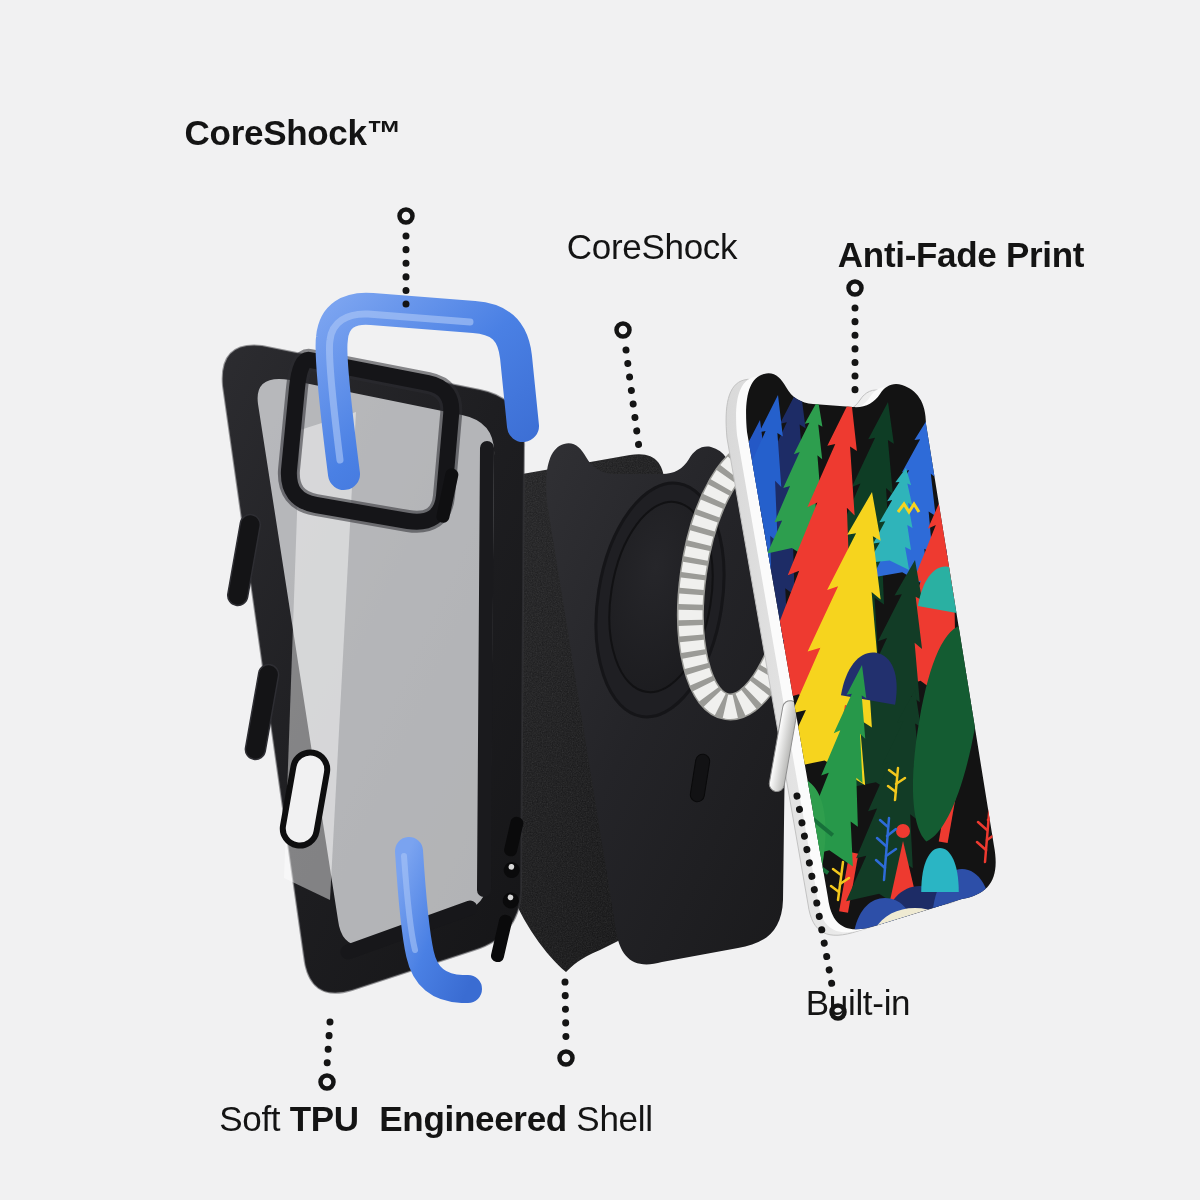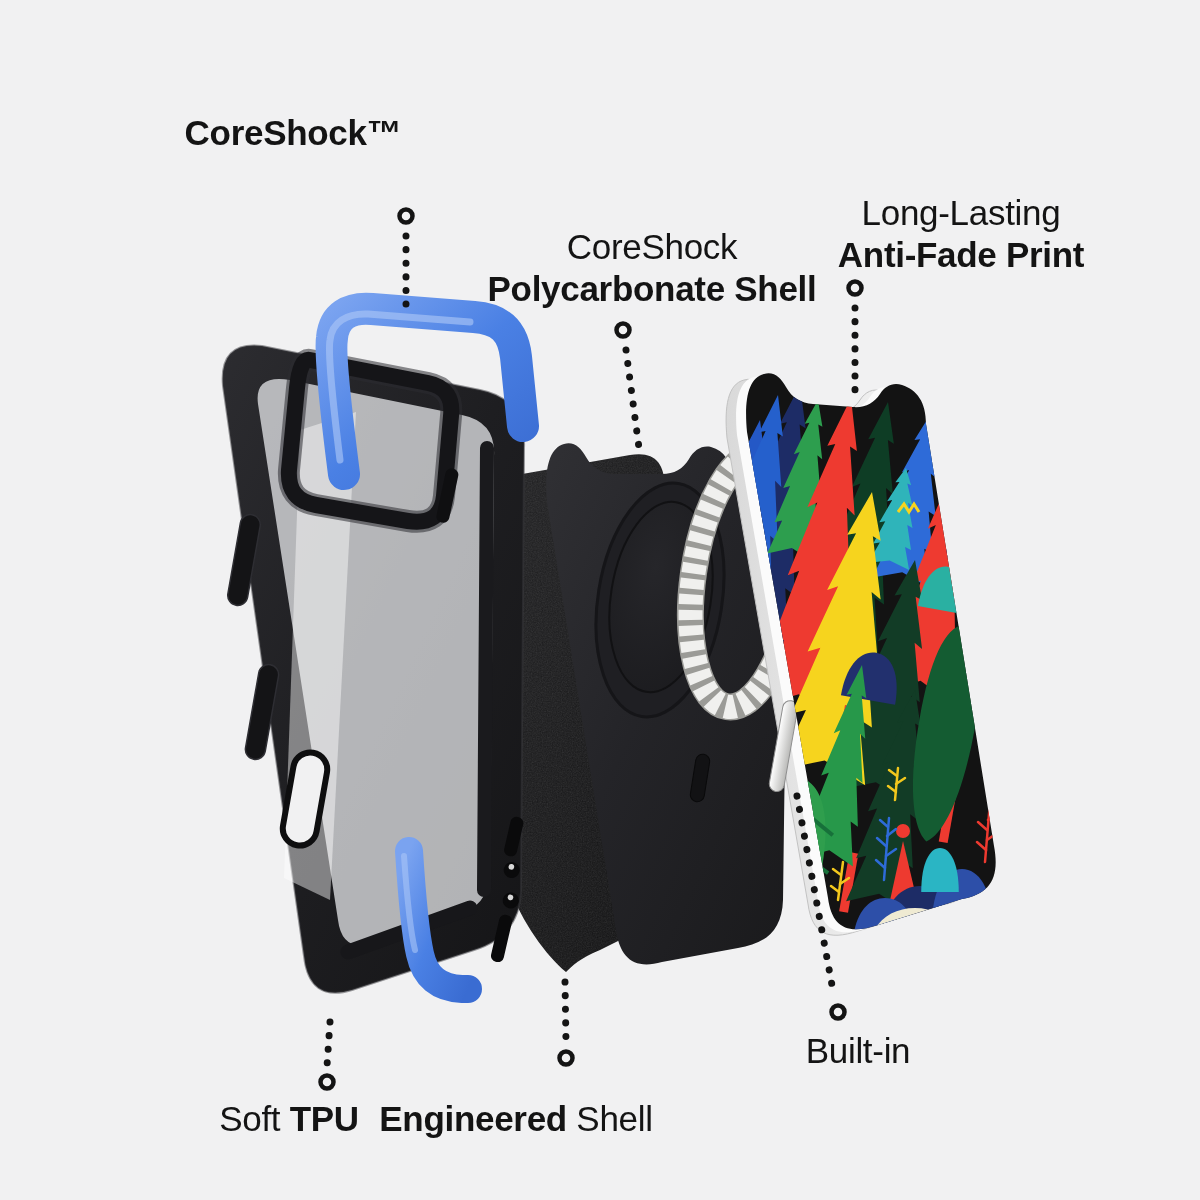--- a/index.html
+++ b/index.html
@@ -231,35 +231,34 @@
     </g>
   </g>
 </svg>
 
 <div class="callout" style="left:293px;top:112px">
   <span class="b">CoreShock™</span><br>
 </div>
 
 <div class="callout" style="left:652px;top:226px">
   <span>CoreShock</span><br>
-  <span class="b">Polycarbonate Shell</span>
 </div>
 
 <div class="callout" style="left:961px;top:192px">
-  <span>Long-Lasting</span><br>
+  <br>
   <span class="b">Anti-Fade Print</span>
 </div>
 
 <div class="callout" style="left:289px;top:1098px">
   <span>Soft</span>
   <span class="b">TPU</span>
 </div>
 
 <div class="callout" style="left:516px;top:1098px">
   <span class="b">Engineered</span>
   <span>Shell</span>
 </div>
 
-<div class="callout" style="left:858px;top:1030px">
+<div class="callout" style="left:858px;top:982px">
   <span>Built-in</span><br>
 </div>
 
 </div>
 
 </body></html>

